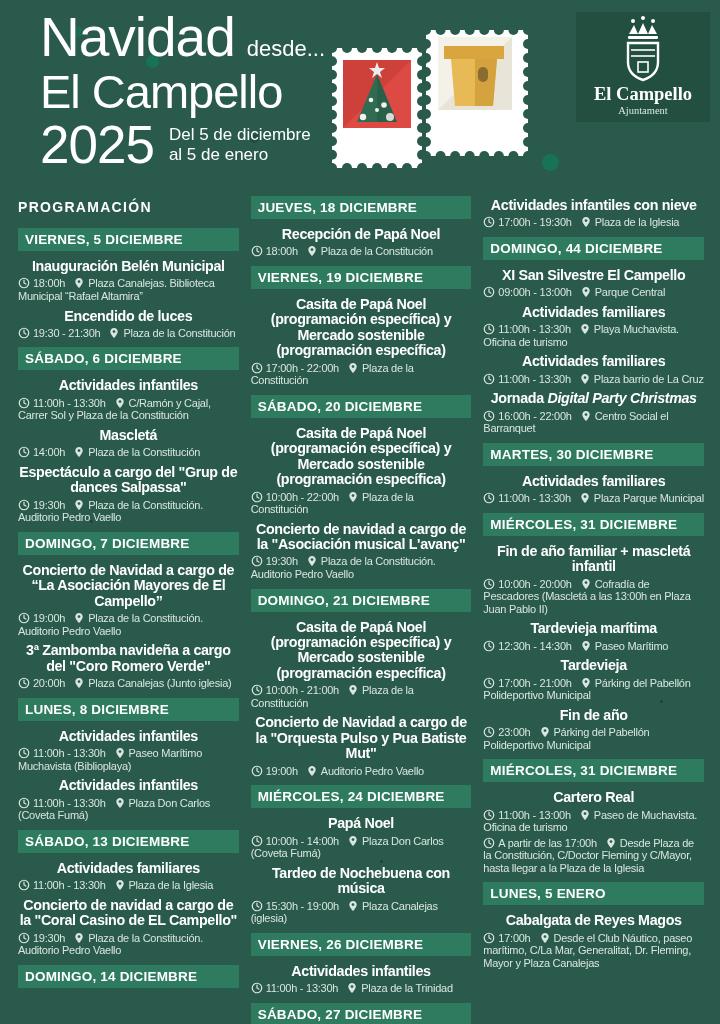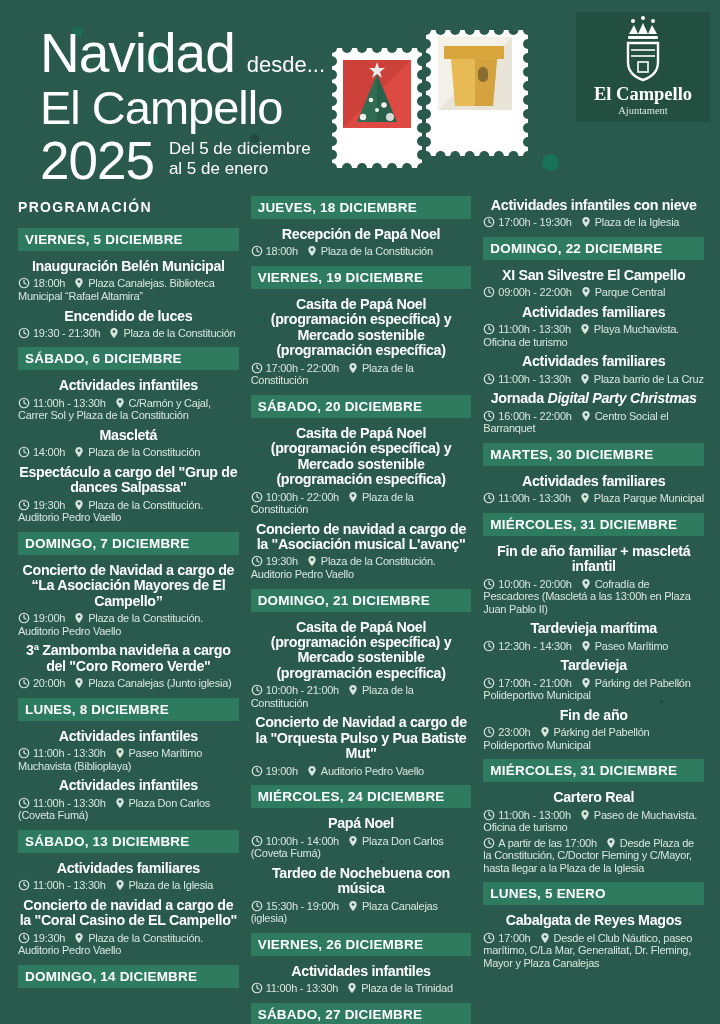--- a/index.html
+++ b/index.html
@@ -2,25 +2,25 @@
 <html><head>
 <meta charset="utf-8">
 <style>
   html,body{margin:0;padding:0;overflow:hidden;}
   body{
     width:720px;height:1024px;position:relative;
     background:#2A5A4B;color:#fff;
     font-family:"Liberation Sans","DejaVu Sans",sans-serif;
   }
   
-  .title-block{position:absolute;left:40px;top:26px;}
+  .title-block{position:absolute;left:40px;top:10px;}
   .t1{font-size:55px;line-height:1.0;letter-spacing:-1px;white-space:nowrap;}
   .t1 .desde{font-size:22px;letter-spacing:0;margin-left:12px;}
   .t2{font-size:47px;line-height:1.05;letter-spacing:-1px;margin-top:2px;}
-  .row3{display:flex;align-items:center;margin-top:4px;}
+  .row3{display:flex;align-items:flex-end;margin-top:4px;}
   .year{font-size:53px;line-height:.95;letter-spacing:-1px;}
   .range{font-size:17px;line-height:1.2;margin-left:15px;padding-bottom:5px;}
   .stamps{position:absolute;left:330px;top:10px;}
   .logo{position:absolute;left:576px;top:12px;}
   
   .grid{position:absolute;left:18px;top:196px;width:686px;display:flex;gap:12px;}
   .column{flex:1;min-width:0;}
   .prog-label{font-weight:bold;font-size:14px;letter-spacing:1.3px;margin:3px 0 13px 0;}
   .datebar{
     background:#2E7B60;color:#fff;font-weight:bold;font-size:13.5px;
@@ -390,27 +390,27 @@
       <div class="event">
         <div class="etitle"><span>Actividades infantiles con nieve</span></div>
         <div class="edetail"><svg class="ic" viewBox="0 0 24 24">
             <circle cx="12" cy="12" r="9.5" fill="none" stroke="currentColor" stroke-width="2.4"></circle>
             <path d="M12 6.2 V12 L15.8 14.2" fill="none" stroke="currentColor" stroke-width="2.4" stroke-linecap="round"></path>
           </svg><span class="time">17:00h - 19:30h</span><svg class="ic" viewBox="0 0 24 24">
             <path d="M12 1.8 C7.9 1.8 4.6 5.1 4.6 9.2 c0 5.6 7.4 13 7.4 13 s7.4 -7.4 7.4 -13 C19.4 5.1 16.1 1.8 12 1.8 z" fill="currentColor"></path>
             <circle cx="12" cy="9.2" r="2.7" fill="#2A5A4B"></circle>
           </svg><span class="loc">Plaza de la Iglesia</span></div>
       </div>
-      <div class="datebar">DOMINGO, 22 DICIEMBRE</div>
+      <div class="datebar">DOMINGO, 44 DICIEMBRE</div>
       <div class="event">
         <div class="etitle"><span>XI San Silvestre El Campello</span></div>
         <div class="edetail"><svg class="ic" viewBox="0 0 24 24">
             <circle cx="12" cy="12" r="9.5" fill="none" stroke="currentColor" stroke-width="2.4"></circle>
             <path d="M12 6.2 V12 L15.8 14.2" fill="none" stroke="currentColor" stroke-width="2.4" stroke-linecap="round"></path>
-          </svg><span class="time">09:00h - 22:00h</span><svg class="ic" viewBox="0 0 24 24">
+          </svg><span class="time">09:00h - 13:00h</span><svg class="ic" viewBox="0 0 24 24">
             <path d="M12 1.8 C7.9 1.8 4.6 5.1 4.6 9.2 c0 5.6 7.4 13 7.4 13 s7.4 -7.4 7.4 -13 C19.4 5.1 16.1 1.8 12 1.8 z" fill="currentColor"></path>
             <circle cx="12" cy="9.2" r="2.7" fill="#2A5A4B"></circle>
           </svg><span class="loc">Parque Central</span></div>
       </div>
       <div class="event">
         <div class="etitle"><span>Actividades familiares</span></div>
         <div class="edetail"><svg class="ic" viewBox="0 0 24 24">
             <circle cx="12" cy="12" r="9.5" fill="none" stroke="currentColor" stroke-width="2.4"></circle>
             <path d="M12 6.2 V12 L15.8 14.2" fill="none" stroke="currentColor" stroke-width="2.4" stroke-linecap="round"></path>
           </svg><span class="time">11:00h - 13:30h</span><svg class="ic" viewBox="0 0 24 24">

